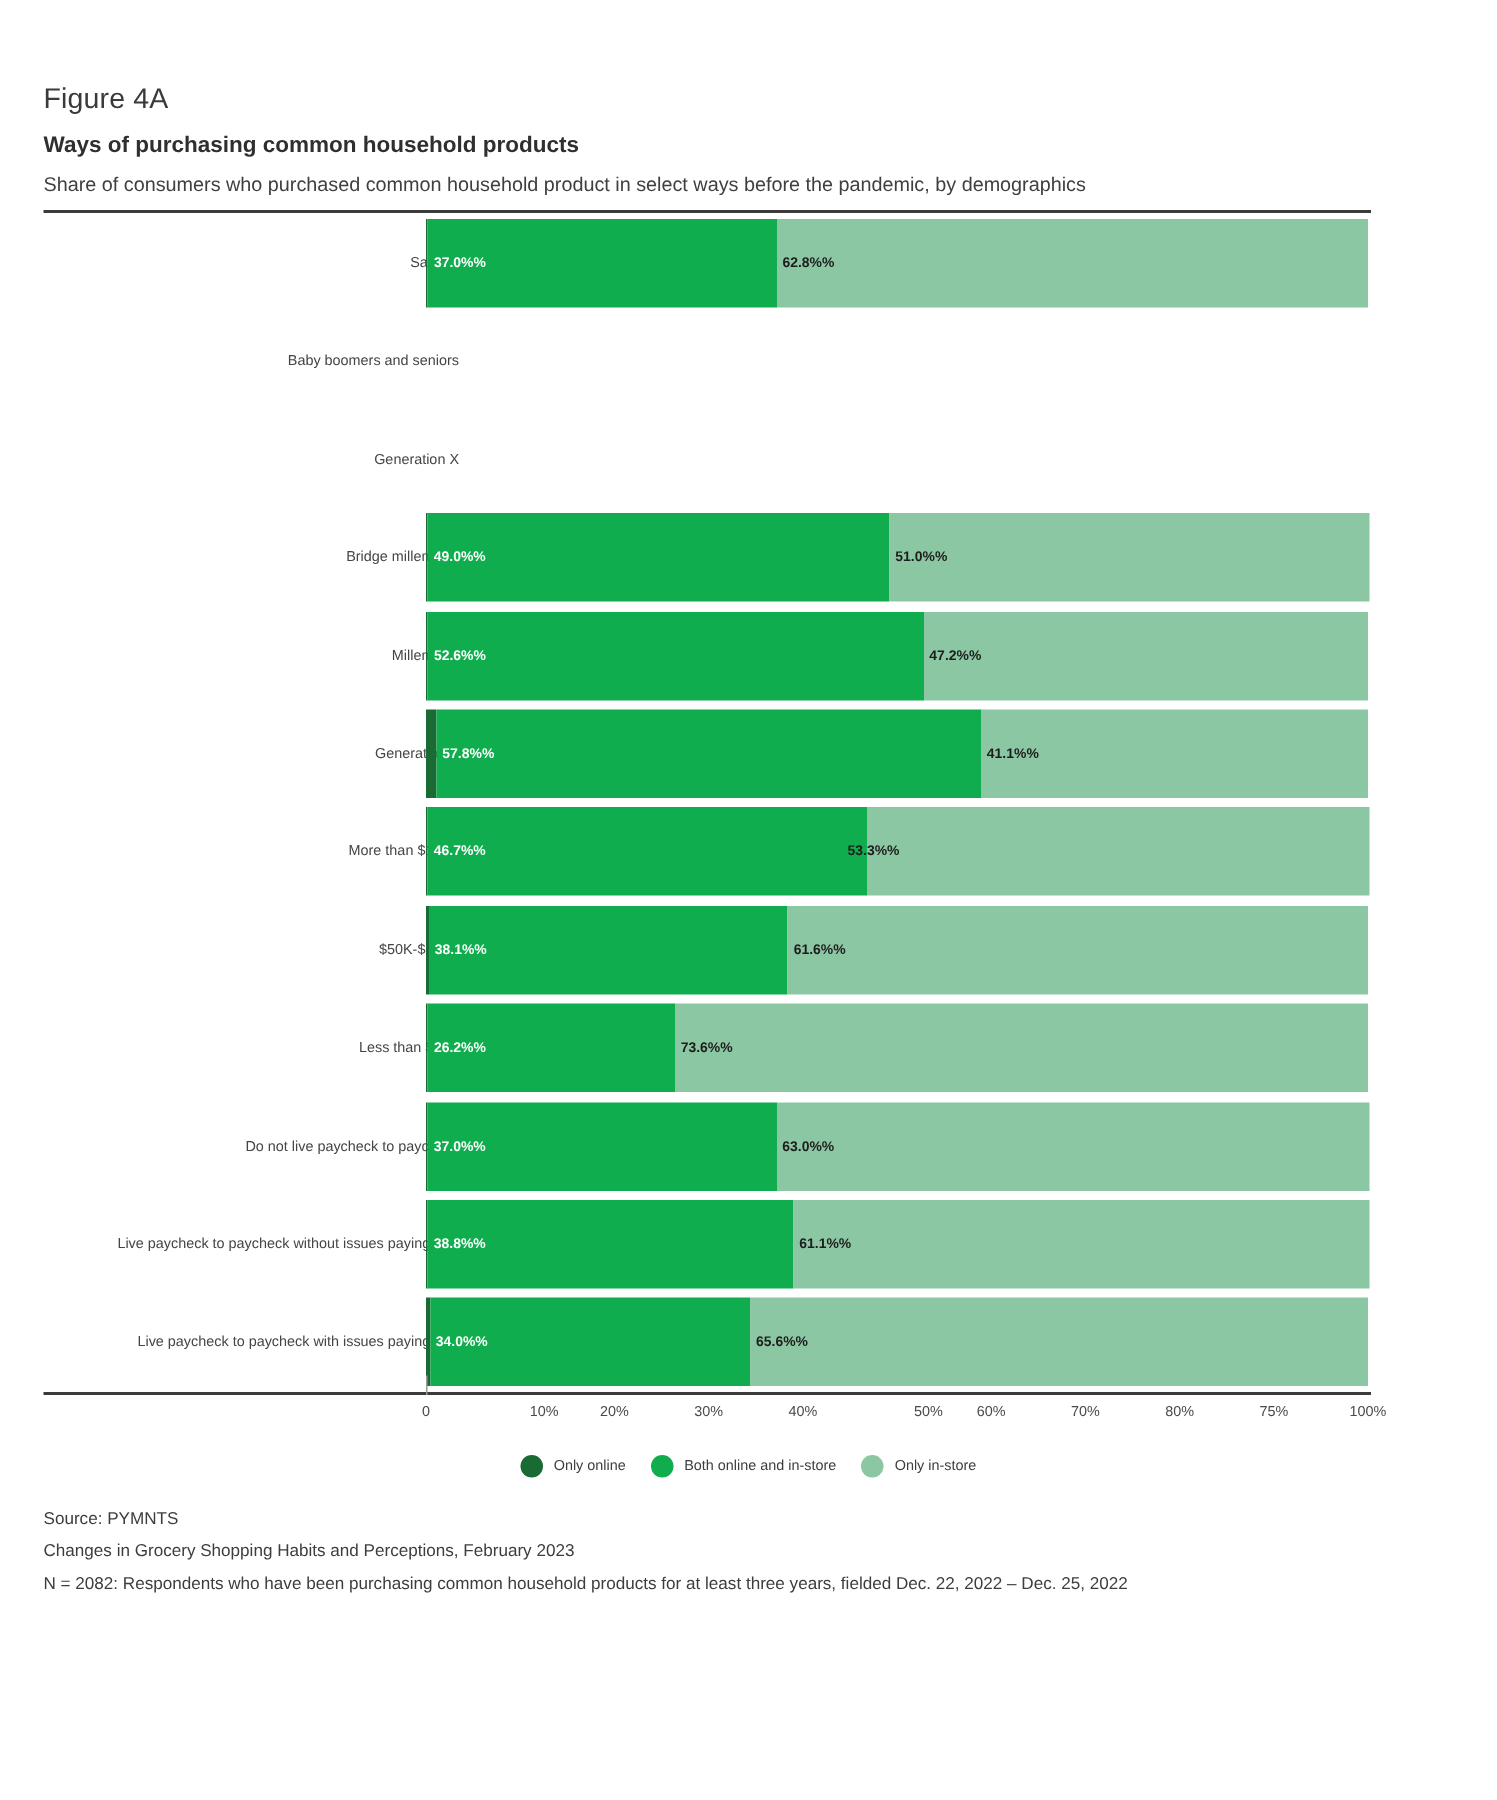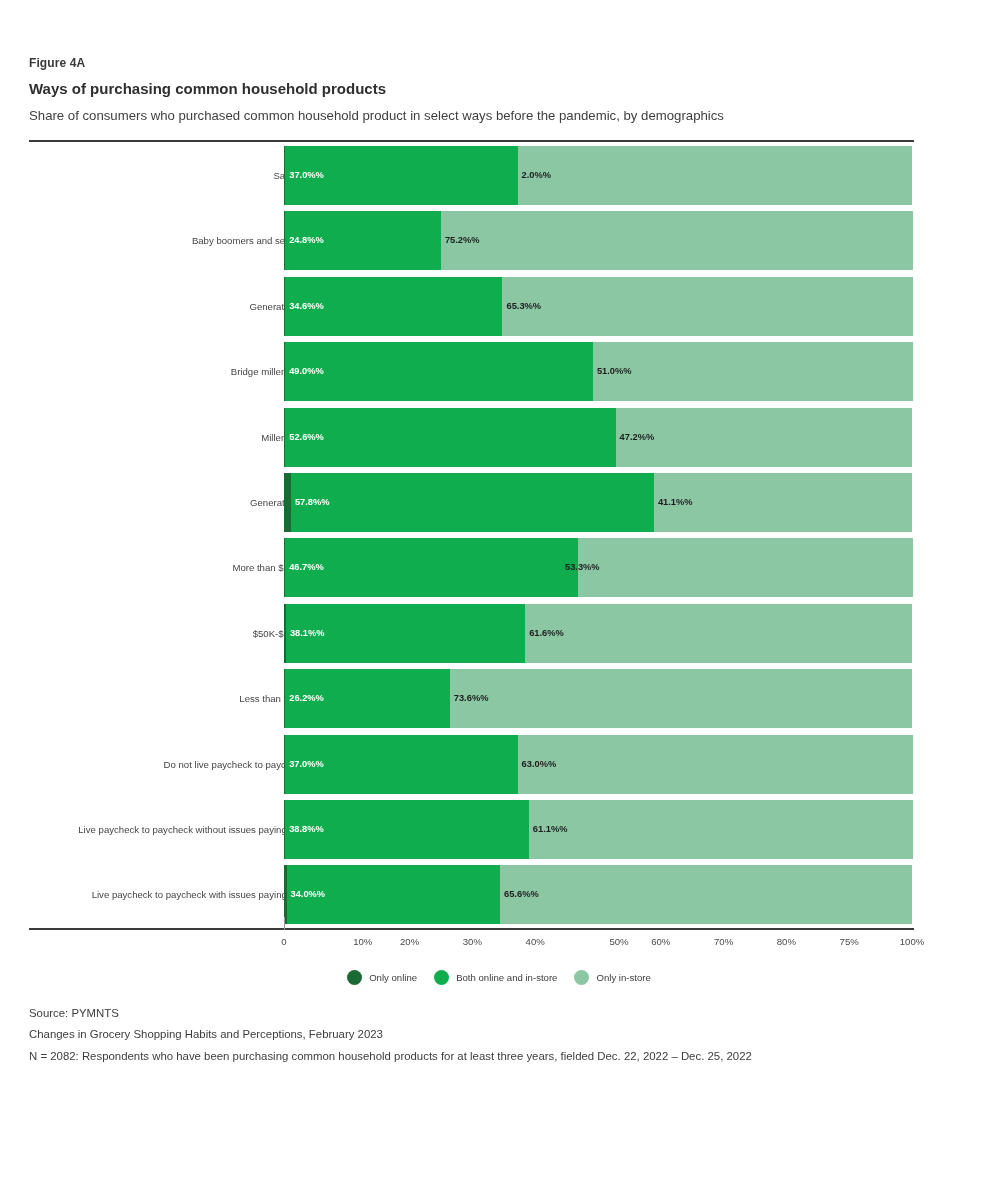--- a/index.html
+++ b/index.html
@@ -24,22 +24,22 @@
   }
 
   
   .header {
     position: absolute;
     left: 29px;
     top: 57px;
     width: 880px;
   }
   .fig-num {
-    font-size: 12px;
-    font-weight: bold;
+    font-size: 19px;
+    font-weight: normal;
     color: #3a3a3a;
     letter-spacing: 0.1px;
     margin: 0 0 11px 0;
     line-height: 1.1;
   }
   .fig-title {
     font-size: 15px;
     font-weight: bold;
     color: #2f2f2f;
     margin: 0 0 10px 0;
@@ -210,42 +210,28 @@
   <div class="top-rule"></div>
 
   <div class="plot" id="plot">
       <div class="row" style="top: 3px;">
         <div class="row-label">Sample</div>
         <div class="bar-track">
           <div class="seg seg-online" style="left: 0px; width: 1.256px;"></div>
           <div class="seg seg-both" style="left: 1.256px; width: 232.36px;"></div>
           <div class="seg seg-instore" style="left: 233.616px; width: 394.384px;"></div>
           <div class="seg-label lbl-both" style="left: 1.256px;">37.0%%</div>
-          <div class="seg-label lbl-instore" style="left: 233.616px;">2.0%%</div>
+          <div class="seg-label lbl-instore" style="left: 233.616px;">62.8%%</div>
         </div>
       </div>
       <div class="row" style="top: 68.4px;">
         <div class="row-label">Baby boomers and seniors</div>
-        <div class="bar-track">
-          <div class="seg seg-online" style="left: 0px; width: 1.2px;"></div>
-          <div class="seg seg-both" style="left: 1.2px; width: 155.744px;"></div>
-          <div class="seg seg-instore" style="left: 156.944px; width: 472.256px;"></div>
-          <div class="seg-label lbl-both" style="left: 1.2px;">24.8%%</div>
-          <div class="seg-label lbl-instore" style="left: 156.944px;">75.2%%</div>
-        </div>
       </div>
       <div class="row" style="top: 133.8px;">
         <div class="row-label">Generation X</div>
-        <div class="bar-track">
-          <div class="seg seg-online" style="left: 0px; width: 1.2px;"></div>
-          <div class="seg seg-both" style="left: 1.2px; width: 217.288px;"></div>
-          <div class="seg seg-instore" style="left: 218.488px; width: 410.084px;"></div>
-          <div class="seg-label lbl-both" style="left: 1.2px;">34.6%%</div>
-          <div class="seg-label lbl-instore" style="left: 218.488px;">65.3%%</div>
-        </div>
       </div>
       <div class="row" style="top: 199.2px;">
         <div class="row-label">Bridge millennials</div>
         <div class="bar-track">
           <div class="seg seg-online" style="left: 0px; width: 1.2px;"></div>
           <div class="seg seg-both" style="left: 1.2px; width: 307.72px;"></div>
           <div class="seg seg-instore" style="left: 308.92px; width: 320.28px;"></div>
           <div class="seg-label lbl-both" style="left: 1.2px;">49.0%%</div>
           <div class="seg-label lbl-instore" style="left: 308.92px;">51.0%%</div>
         </div>

